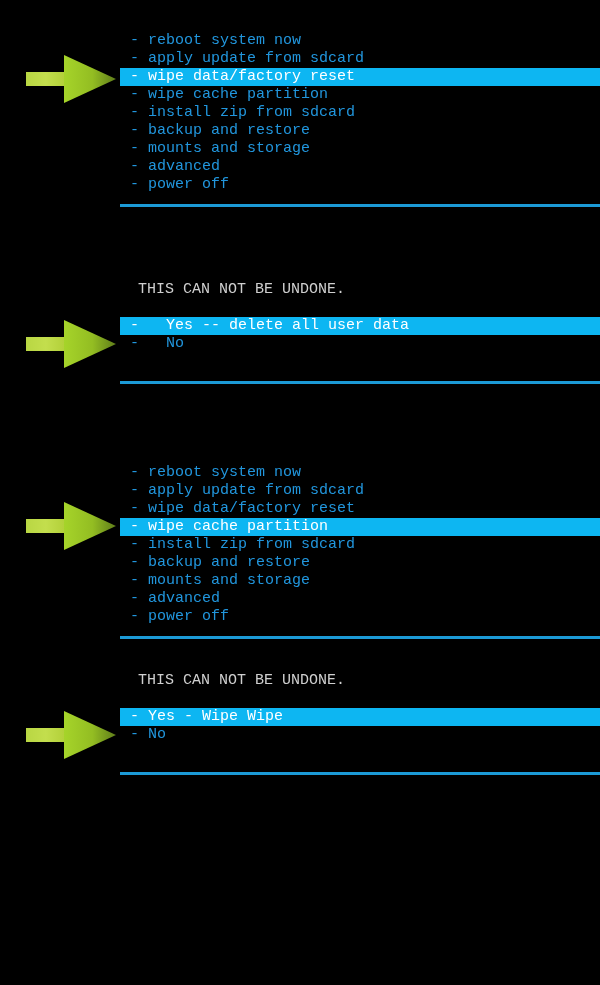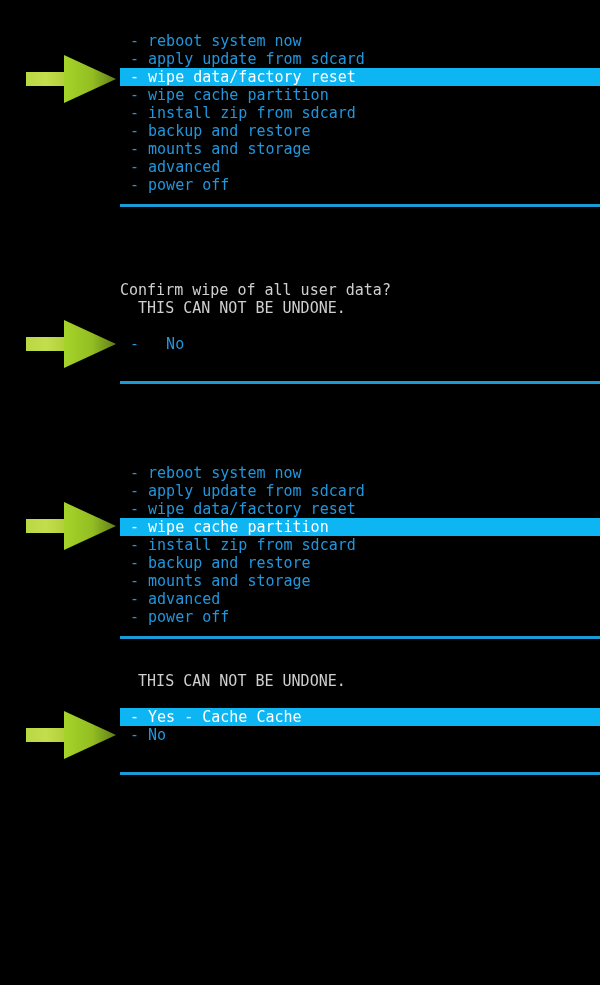--- a/index.html
+++ b/index.html
@@ -41,20 +41,21 @@
   .row {
     position: relative;
     height: 18px;
     line-height: 18px;
     font-size: 15px;
     letter-spacing: 0px;
     white-space: pre;
     color: #2196dd;
     padding-left: 130px;
     box-sizing: border-box;
+    font-family: Liberation Mono, monospace;
   }
   .row.header-text {
     color: #cfcfcf;
     padding-left: 120px;
   }
   .row.selected {
     background: #0db6f2;
     color: #ffffff;
     margin-left: 120px;
     padding-left: 10px;
@@ -112,23 +113,23 @@
           <stop offset="100%" stop-color="#5f7d1a"></stop>
         </linearGradient>
       </defs>
       <rect x="0" y="19" width="44" height="14" fill="url(#agA)"></rect>
       <polygon points="38,2 38,50 90,26" fill="url(#agB)"></polygon>
     </svg>
   </div>
 
   <div class="panel" style="top:281px;">
     <div class="menu-area">
-      <div class="row header-text">Confirm wipe of all user data?</div>
       <div class="row header-text">  THIS CAN NOT BE UNDONE.</div>
       <div style="height:18px;"></div>
+      <div class="row selected">-   Yes -- delete all user data</div>
       <div class="row">-   No</div>
     </div>
     <div class="rule" style="top:100px;"></div>
   </div>
 
   <div class="arrow" style="left:26px; top:318px;">
     <svg viewBox="0 0 92 52" xmlns="http://www.w3.org/2000/svg">
       <rect x="0" y="19" width="44" height="14" fill="url(#agA)"></rect>
       <polygon points="38,2 38,50 90,26" fill="url(#agB)"></polygon>
     </svg>
@@ -153,21 +154,21 @@
     <svg viewBox="0 0 92 52" xmlns="http://www.w3.org/2000/svg">
       <rect x="0" y="19" width="44" height="14" fill="url(#agA)"></rect>
       <polygon points="38,2 38,50 90,26" fill="url(#agB)"></polygon>
     </svg>
   </div>
 
   <div class="panel" style="top:672px;">
     <div class="menu-area">
       <div class="row header-text">  THIS CAN NOT BE UNDONE.</div>
       <div style="height:18px;"></div>
-      <div class="row selected">- Yes - Cache Cache</div>
+      <div class="row selected">- Yes - Wipe Wipe</div>
       <div class="row">- No</div>
     </div>
     <div class="rule" style="top:100px;"></div>
   </div>
 
   <div class="arrow" style="left:26px; top:709px;">
     <svg viewBox="0 0 92 52" xmlns="http://www.w3.org/2000/svg">
       <rect x="0" y="19" width="44" height="14" fill="url(#agA)"></rect>
       <polygon points="38,2 38,50 90,26" fill="url(#agB)"></polygon>
     </svg>

